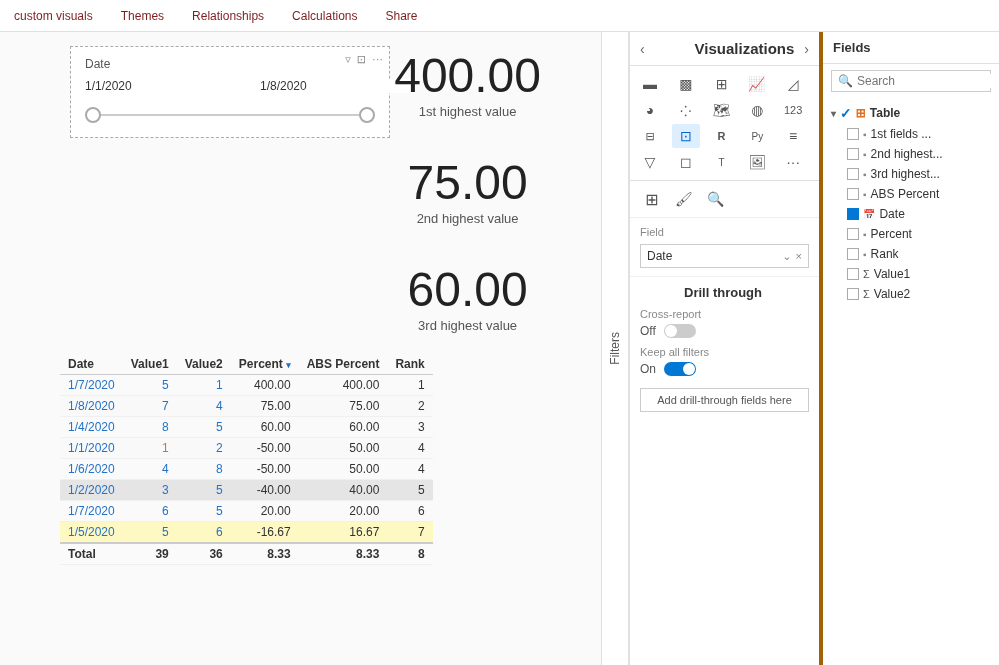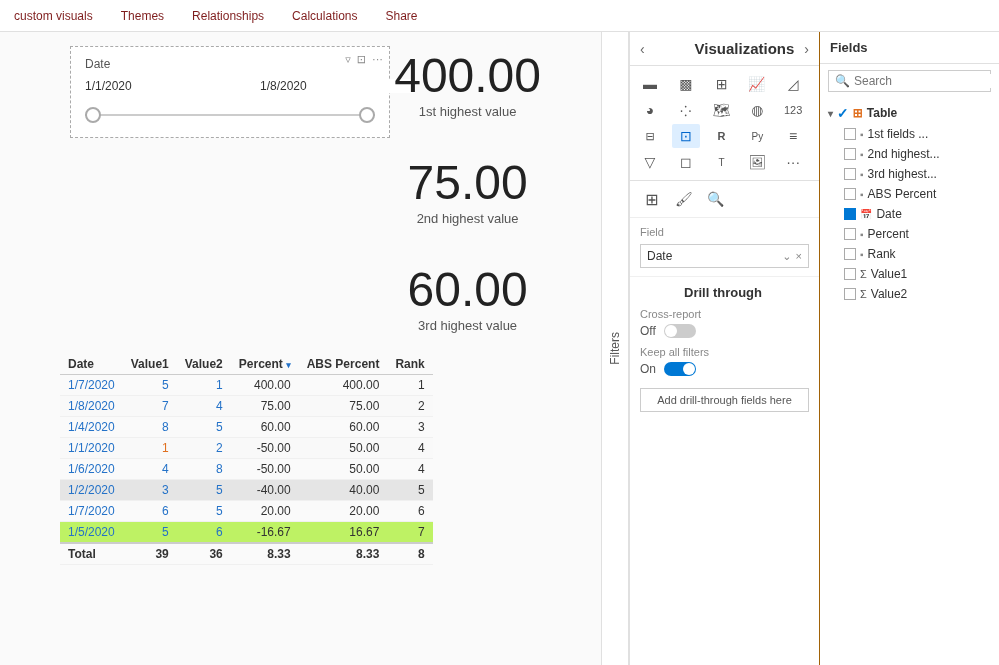--- a/index.html
+++ b/index.html
@@ -137,21 +137,21 @@
     }
     .toggle-track.on .toggle-thumb { left: 19px; }
     .add-drillthrough-btn {
       border: 1px solid #ccc; background: #fff; padding: 5px 8px;
       font-size: 11px; color: #555; cursor: pointer; width: 100%;
       text-align: center; margin-top: 4px;
     }
 
     
     .fields-panel {
-      width: 180px; background: #fff; border-left: 1px solid #a16207;
+      width: 180px; background: #fff; border-left: 4px solid #a16207;
       display: flex; flex-direction: column; overflow: hidden;
     }
     .fields-panel-header {
       padding: 8px 10px; border-bottom: 1px solid #e0e0e0;
       font-size: 13px; font-weight: 600; color: #333;
     }
     .search-box {
       display: flex; align-items: center; border: 1px solid #ccc;
       margin: 6px 8px; padding: 3px 6px; background: #fff;
     }
@@ -290,21 +290,21 @@
       <td class="black">5</td>
     </tr>
           <tr>
       <td>1/7/2020</td>
       <td class="">6</td>
       <td>5</td>
       <td class="black">20.00</td>
       <td class="black">20.00</td>
       <td class="black">6</td>
     </tr>
-          <tr style="background: #bef264;">
+          <tr style="background: #fef9c3;">
       <td>1/5/2020</td>
       <td class="">5</td>
       <td>6</td>
       <td class="black">-16.67</td>
       <td class="black">16.67</td>
       <td class="black">7</td>
     </tr>
         </tbody>
       <tfoot>
         <tr>

